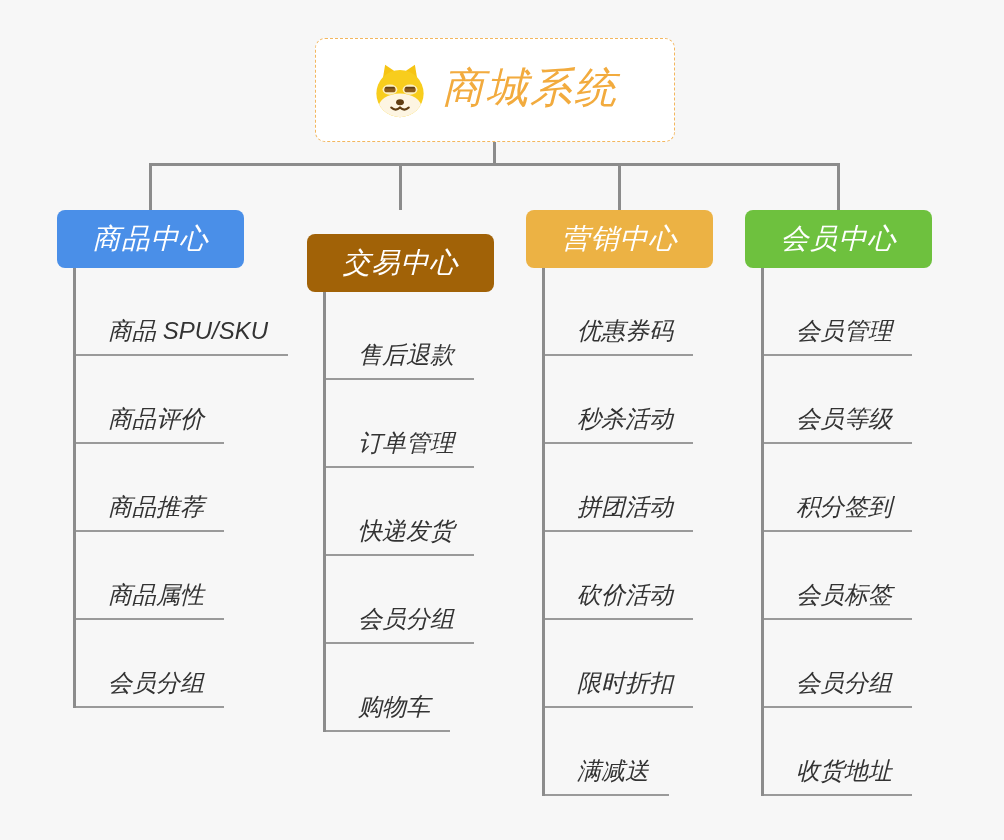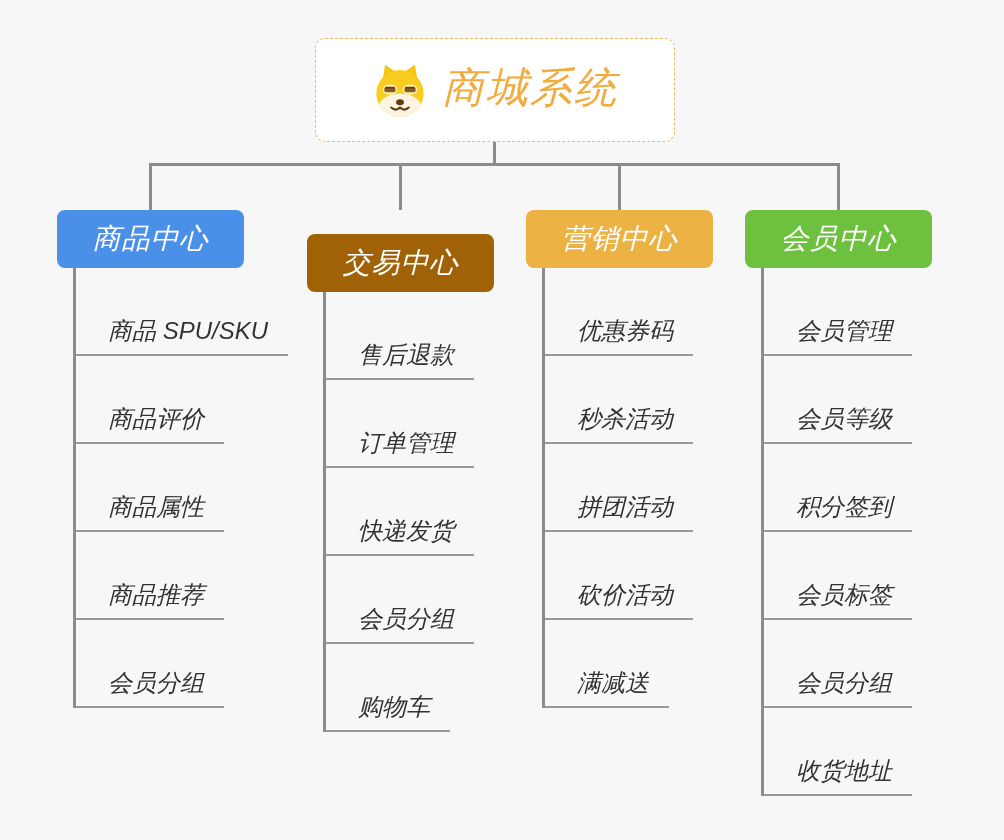--- a/index.html
+++ b/index.html
@@ -93,24 +93,24 @@
     <div class="column" style="left: 57px;">
       <div class="cat-box" style="background: rgb(74, 143, 232);">商品中心</div>
       <div class="items">
           <div class="item">
             <span>商品 SPU/SKU</span>
           </div>
           <div class="item">
             <span>商品评价</span>
           </div>
           <div class="item">
-            <span>商品属性</span>
+            <span>商品推荐</span>
           </div>
           <div class="item">
-            <span>商品推荐</span>
+            <span>商品属性</span>
           </div>
           <div class="item">
             <span>会员分组</span>
           </div>
         </div>
     </div>
 
     <div class="column" style="left: 307px;">
       <div class="cat-box" style="background: #a16207; margin-top: 24px;">交易中心</div>
       <div class="items">
@@ -141,20 +141,23 @@
           <div class="item">
             <span>秒杀活动</span>
           </div>
           <div class="item">
             <span>拼团活动</span>
           </div>
           <div class="item">
             <span>砍价活动</span>
           </div>
           <div class="item">
+            <span>限时折扣</span>
+          </div>
+          <div class="item">
             <span>满减送</span>
           </div>
         </div>
     </div>
 
     <div class="column" style="left: 745px;">
       <div class="cat-box" style="background: rgb(110, 193, 62);">会员中心</div>
       <div class="items">
           <div class="item">
             <span>会员管理</span>

